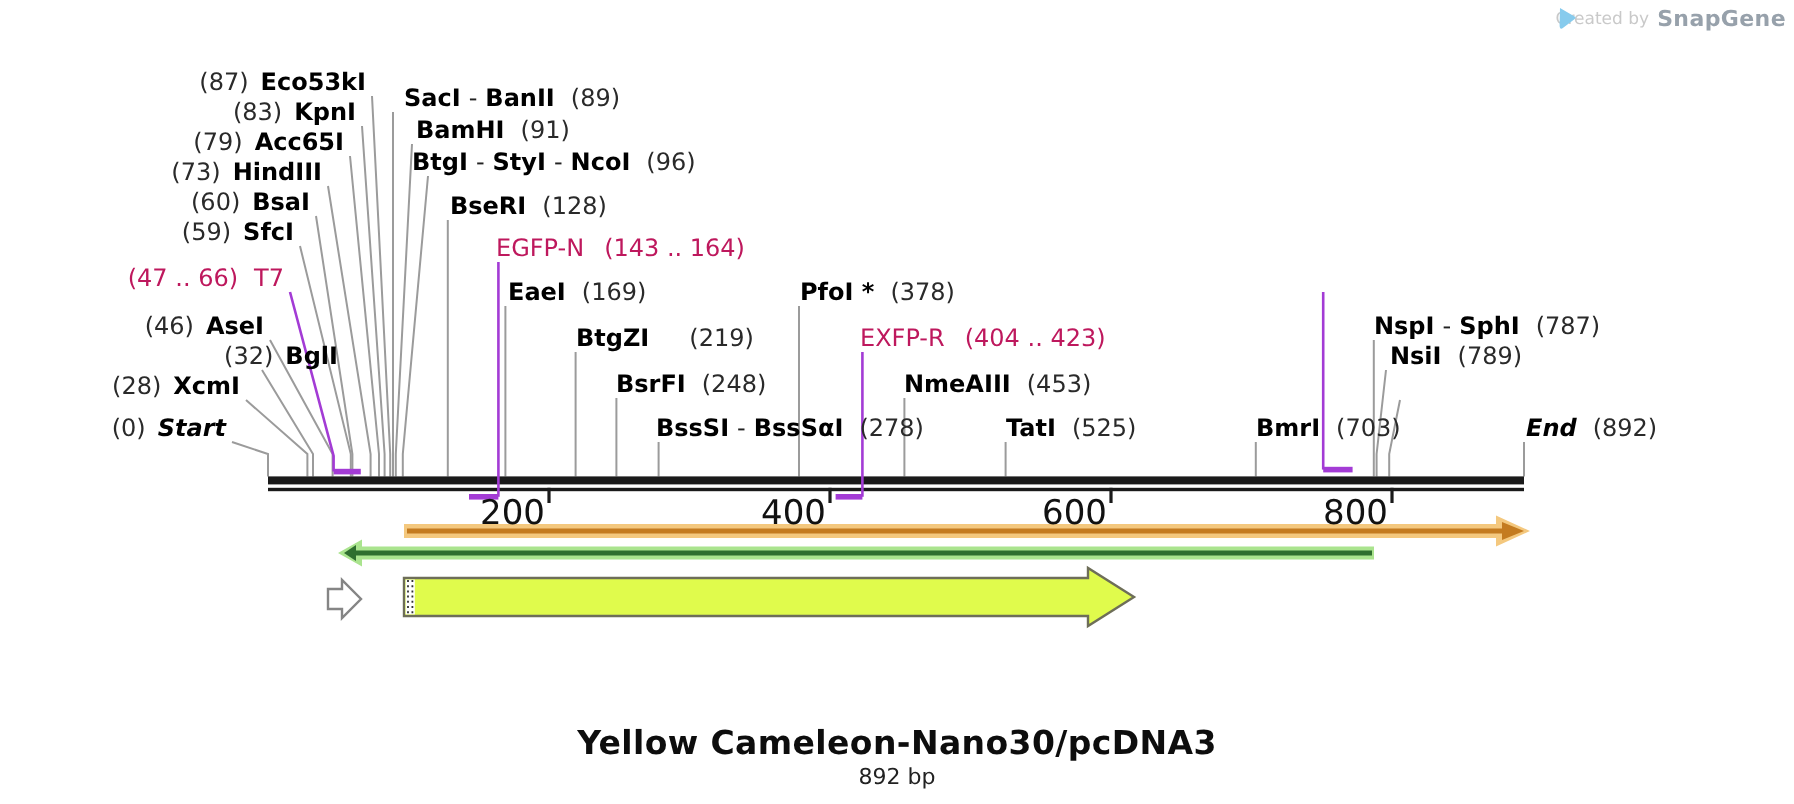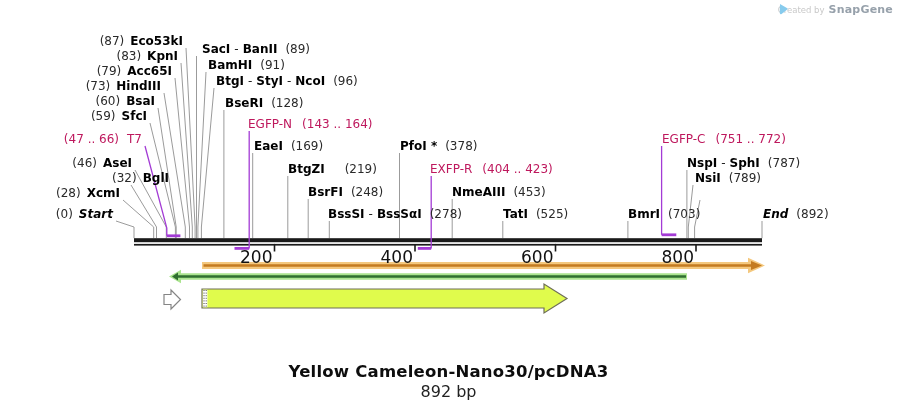--- a/index.html
+++ b/index.html
@@ -10,21 +10,21 @@
   .lbl{position:absolute;font-size:12px;line-height:13px;white-space:nowrap;color:#2a2a2a;pointer-events:auto;}
   .lbl .nm{font-weight:bold;color:#000;}
   .lbl.it .nm{font-style:italic;}
   .lbl .sep{font-weight:normal;color:#222;margin:0 4px;}
   .lbl .pos{font-weight:normal;color:#2a2a2a;}
   .lbl.purple .nm,.lbl.purple .pos,.lbl.purple .sep{color:#be185d;font-weight:normal;margin-top:24px;}
   .tick{position:absolute;font-size:17px;color:#111;white-space:nowrap;}
   .flabel{position:absolute;width:160px;text-align:center;font-size:12.5px;color:#111;}
   .title{position:absolute;top:362px;left:0;width:100%;text-align:center;
          font-weight:bold;font-size:16.5px;color:#0d0d0d;letter-spacing:.2px;}
-  .subtitle{position:absolute;top:382px;left:0;width:100%;text-align:center;font-size:16px;color:#222;}
+  .subtitle{position:absolute;top:382px;left:0;width:100%;text-align:center;font-size:11px;color:#222;}
   .brand{position:absolute;top:3px;right:4px;display:flex;align-items:center;gap:4px;}
   .brand .by{font-size:8.5px;color:#c9c9c9;}
   .brand .sg{font-size:11px;font-weight:600;color:#97a1ab;letter-spacing:.2px;}
 </style>
 </head>
 <body>
 
 <div class="canvas">
 
   <div class="brand">
@@ -99,34 +99,33 @@
       <div class="lbl" style="top: 65px; right: 725px; text-align: right;"><span class="pos" style="margin-right: 6px;">(79)</span><span class="nm">Acc65I</span></div>
       <div class="lbl" style="top: 80px; right: 736px; text-align: right;"><span class="pos" style="margin-right: 6px; margin-top: 37px;">(73)</span><span class="nm">HindIII</span></div>
       <div class="lbl" style="top: 95px; right: 742px; text-align: right;"><span class="pos" style="margin-right: 6px;">(60)</span><span class="nm">BsaI</span></div>
       <div class="lbl" style="top: 110px; right: 750px; text-align: right;"><span class="pos" style="margin-right: 6px;">(59)</span><span class="nm">SfcI</span></div>
       <div class="lbl" style="top: 157px; right: 765px; text-align: right;"><span class="pos" style="margin-right: 6px;">(46)</span><span class="nm">AseI</span></div>
       <div class="lbl" style="top: 172px; right: 728px; text-align: center;"><span class="pos" style="margin-right: 6px;">(32)</span><span class="nm">BglI</span></div>
       <div class="lbl" style="top: 187px; right: 777px; text-align: right;"><span class="pos" style="margin-right: 6px;">(28)</span><span class="nm">XcmI</span></div>
       <div class="lbl it" style="top: 208px; right: 784px; text-align: right;"><span class="pos" style="margin-right: 6px;">(0)</span><span class="nm">Start</span></div>
       <div class="lbl" style="top: 43px; left: 202px;"><span class="nm">SacI</span><span class="sep">-</span><span class="nm">BanII</span><span class="pos" style="margin-left: 8px;">(89)</span></div>
       <div class="lbl" style="top: 59px; left: 208px;"><span class="nm">BamHI</span><span class="pos" style="margin-left: 8px;">(91)</span></div>
-      <div class="lbl" style="top: 75px; left: 216px;"><span class="nm">BtgI</span><span class="sep">-</span><span class="nm">StyI</span><span class="sep">-</span><span class="nm">NcoI</span><span class="pos" style="margin-left: 8px;">(96)</span></div>
+      <div class="lbl" style="top: 75px; left: 206px;"><span class="nm">BtgI</span><span class="sep">-</span><span class="nm">StyI</span><span class="sep">-</span><span class="nm">NcoI</span><span class="pos" style="margin-left: 8px;">(96)</span></div>
       <div class="lbl" style="top: 97px; left: 225px;"><span class="nm">BseRI</span><span class="pos" style="margin-left: 8px;">(128)</span></div>
       <div class="lbl" style="top: 140px; left: 254px;"><span class="nm">EaeI</span><span class="pos" style="margin-left: 8px;">(169)</span></div>
       <div class="lbl" style="top: 140px; left: 400px;"><span class="nm">PfoI *</span><span class="pos" style="margin-left: 8px;">(378)</span></div>
       <div class="lbl" style="top: 163px; left: 288px;"><span class="nm">BtgZI</span><span class="pos" style="margin-left: 20px;">(219)</span></div>
       <div class="lbl" style="top: 186px; left: 308px;"><span class="nm">BsrFI</span><span class="pos" style="margin-left: 8px;">(248)</span></div>
       <div class="lbl" style="top: 186px; left: 452px;"><span class="nm">NmeAIII</span><span class="pos" style="margin-left: 8px;">(453)</span></div>
       <div class="lbl" style="top: 208px; left: 328px;"><span class="nm">BssSI</span><span class="sep">-</span><span class="nm">BssSαI</span><span class="pos" style="margin-left: 8px;">(278)</span></div>
       <div class="lbl" style="top: 208px; left: 503px;"><span class="nm">TatI</span><span class="pos" style="margin-left: 8px;">(525)</span></div>
       <div class="lbl" style="top: 208px; left: 628px;"><span class="nm">BmrI</span><span class="pos" style="margin-left: 8px;">(703)</span></div>
       <div class="lbl it" style="top: 208px; left: 763px;"><span class="nm">End</span><span class="pos" style="margin-left: 8px;">(892)</span></div>
       <div class="lbl" style="top: 157px; left: 687px;"><span class="nm">NspI</span><span class="sep">-</span><span class="nm">SphI</span><span class="pos" style="margin-left: 8px;">(787)</span></div>
       <div class="lbl" style="top: 172px; left: 695px;"><span class="nm">NsiI</span><span class="pos" style="margin-left: 8px;">(789)</span></div>
       <div class="lbl purple" style="top: 133px; right: 755px; text-align: right;"><span class="pos" style="margin-right: 8px;">(47 .. 66)</span><span class="nm">T7</span></div>
       <div class="lbl purple" style="top: 118px; left: 248px;"><span class="nm">EGFP-N</span><span class="pos" style="margin-left: 10px;">(143 .. 164)</span></div>
       <div class="lbl purple" style="top: 163px; left: 430px;"><span class="nm">EXFP-R</span><span class="pos" style="margin-left: 10px;">(404 .. 423)</span></div>
-      <div class="lbl purple" style="top: 133px; left: 662px;"><span class="nm">EGFP-C</span><span class="pos" style="margin-left: 10px;">(751 .. 772)</span></div>
     </div>
 
   <div class="title">Yellow Cameleon-Nano30/pcDNA3</div>
   <div class="subtitle">892 bp</div>
 </div>
 
 </body></html>

